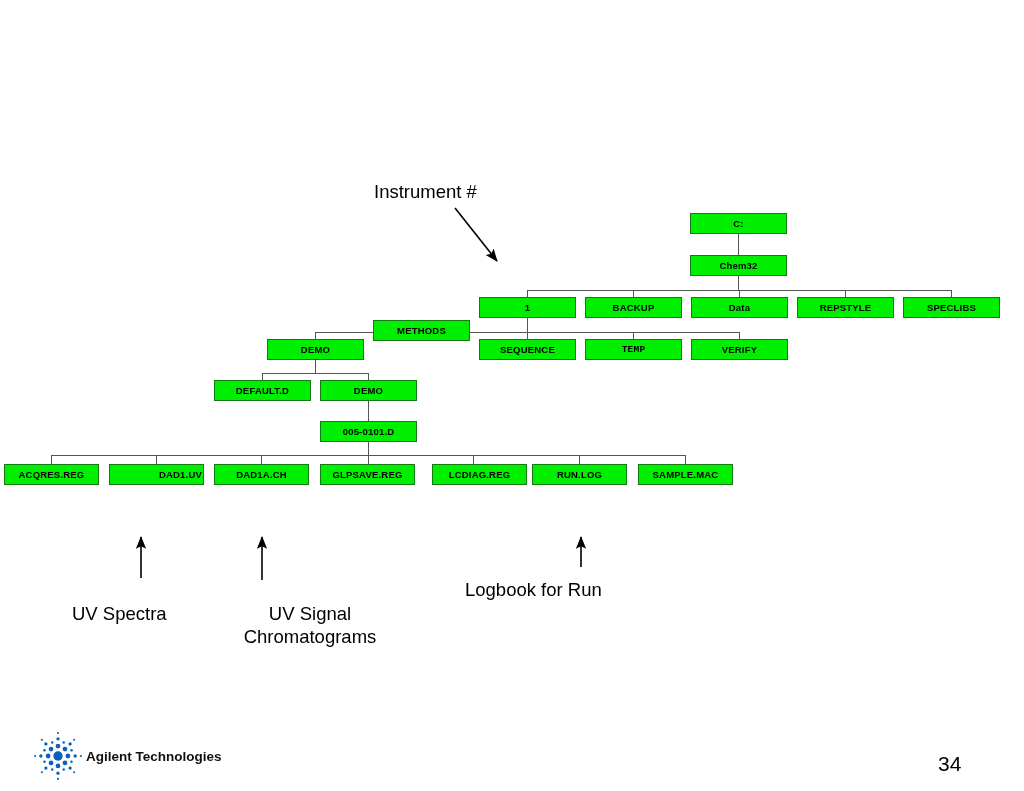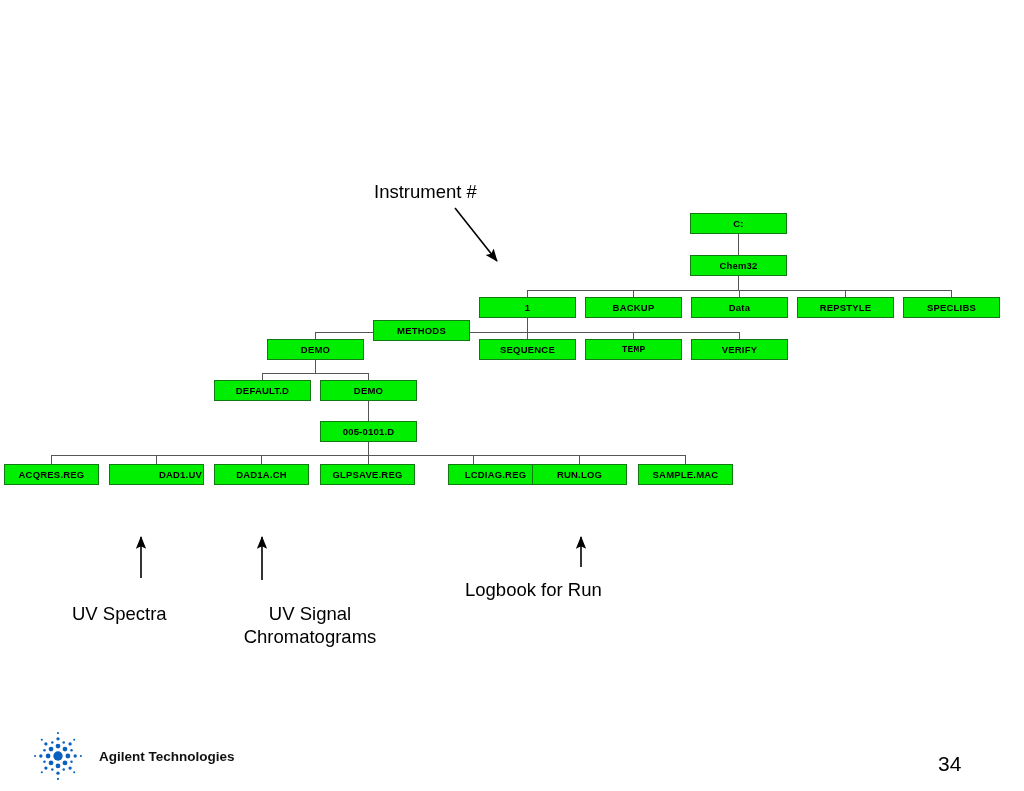--- a/index.html
+++ b/index.html
@@ -80,21 +80,21 @@
     position: absolute;
     left: 32px;
     top: 730px;
     width: 230px;
     height: 52px;
     display: flex;
     align-items: center;
   }
   #logo-mark { width: 52px; height: 52px; flex: 0 0 52px; }
   #logo-text {
-    margin-left: 15px;
+    margin-left: 2px;
     font-size: 13.5px;
     font-weight: bold;
     color: #111111;
     white-space: nowrap;
   }
   #page-number {
     position: absolute;
     left: 938px;
     top: 752px;
     font-size: 21px;
@@ -160,21 +160,21 @@
 
   <div class="node" style="left:214px; top:380px; width:97px; height:21px;">DEFAULT.D</div>
   <div class="node" style="left:320px; top:380px; width:97px; height:21px;">DEMO</div>
 
   <div class="node" style="left:320px; top:421px; width:97px; height:21px;">005-0101.D</div>
 
   <div class="node" style="left:4px;   top:464px; width:95px; height:21px;">ACQRES.REG</div>
   <div class="node" style="left:109px; top:464px; width:95px; height:21px;padding-left:48px;">DAD1.UV</div>
   <div class="node" style="left:214px; top:464px; width:95px; height:21px;">DAD1A.CH</div>
   <div class="node" style="left:320px; top:464px; width:95px; height:21px;">GLPSAVE.REG</div>
-  <div class="node" style="left:448px; top:464px; width:95px; height:21px;">LCDIAG.REG</div>
+  <div class="node" style="left:432px; top:464px; width:95px; height:21px;">LCDIAG.REG</div>
   <div class="node" style="left:532px; top:464px; width:95px; height:21px;">RUN.LOG</div>
   <div class="node" style="left:638px; top:464px; width:95px; height:21px;">SAMPLE.MAC</div>
 
   <div class="caption" style="left:374px; top:180px;">Instrument #</div>
 
   <div class="caption" style="left:72px; top:602px;">UV Spectra</div>
 
   <div class="caption multi" style="left:224px; top:602px; width:172px;">
     <span>UV Signal</span><br>
     <span>Chromatograms</span>

